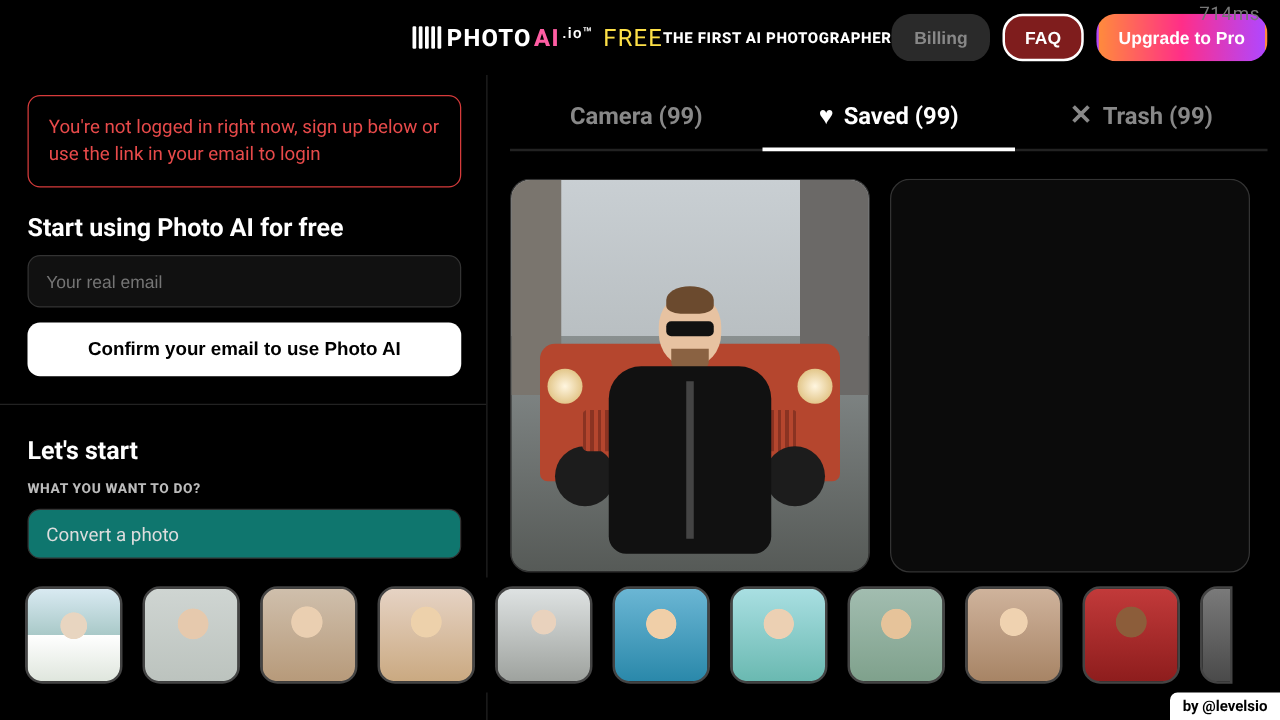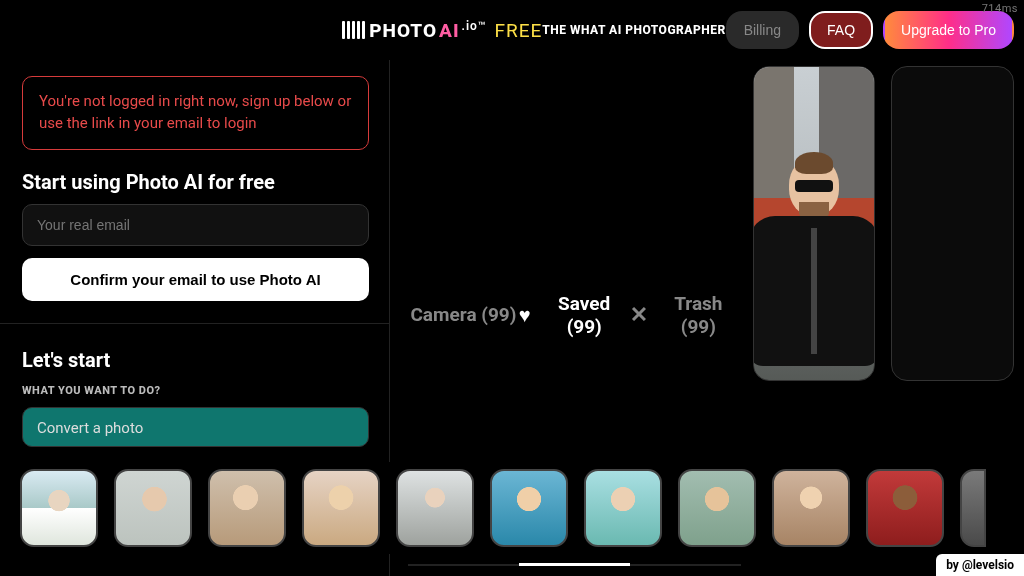--- a/index.html
+++ b/index.html
@@ -47,21 +47,21 @@
   .tagline {
     font-size: 12px;
     font-weight: 800;
     color:#fff;
     letter-spacing: 0.5px;
   }
   .header-buttons { display:flex; gap:10px; align-items:center;}
   .btn {
     border-radius: 16px;
     padding: 9px 16px;
-    font-weight: 400;
+    font-weight: 700;
     font-size: 14px;
     cursor: pointer;
     border: 2px solid transparent;
   }
   .btn-billing { background:#2a2a2a; color:#888; }
   .btn-faq { background:#7f1d1d; color:#fff; border:2px solid #fff; }
   .btn-upgrade {
     background: linear-gradient(90deg,#ff8a3d,#ff2e88,#b047ff);
     color:#fff;
   }
@@ -142,20 +142,21 @@
     height:40px;
     overflow:hidden;
     white-space:nowrap;
   }
 
   
   .main {
     flex:1;
     padding: 6px 10px 0 18px;
     display:flex;
+    flex-direction:column;
     overflow:hidden;
     gap:12px;
   }
   .tabs {
     display:flex;
     gap:0;
     margin-bottom:10px;
     border-bottom: 2px solid #222;
   }
   .tab {
@@ -313,22 +314,22 @@
   .p6{background:radial-gradient(circle at 50% 38%, #f0cfa8 20%, transparent 21%), linear-gradient(#6bb6d4,#2a88aa);}
   .p7{background:radial-gradient(circle at 50% 38%, #ecd0b3 20%, transparent 21%), linear-gradient(#a9dfe2,#6ab9b1);}
   .p8{background:radial-gradient(circle at 50% 38%, #e6c39a 20%, transparent 21%), linear-gradient(#a2bdb0,#7fa18c);}
   .p9{background:radial-gradient(circle at 50% 36%, #efd2b0 18%, transparent 19%), linear-gradient(#cfb39c,#a78465);}
   .p10{background:radial-gradient(circle at 50% 36%, #8c5d3a 20%, transparent 21%), linear-gradient(#c23a3a,#8e1d1d);}
   .p11{background:linear-gradient(#7a7a7a,#4a4a4a);}
 
   
   .perf-badge{
     position:absolute;
-    top:2px; right:6px;
-    font-size:11px;
+    top:2px; right:16px;
+    font-size:15px;
     color:#777;letter-spacing:0.5px;
   }
   .credit-badge{
     position:absolute;
     bottom:0; right:0;
     background:#fff;
     color:#000;
     font-weight:700;
     font-size:12px;
     padding:4px 10px;
@@ -345,21 +346,21 @@
         <span></span>
         <span></span>
         <span></span>
         <span></span>
     </span>
     <span class="logo-photo">PHOTO</span>
     <span class="logo-ai">AI</span>
     <span class="logo-io">.io™</span>
     <span class="logo-free">FREE</span>
   </div>
-  <div class="tagline">THE WHAT AI PHOTOGRAPHER</div>
+  <div class="tagline">THE FIRST AI PHOTOGRAPHER</div>
   <div class="header-buttons">
     <button class="btn btn-billing">Billing</button>
     <button class="btn btn-faq">FAQ</button>
     <button class="btn btn-upgrade">Upgrade to Pro</button>
   </div>
 </div>
 
 <div class="body-row">
   <div class="sidebar">
     <div class="alert">You're not logged in right now, sign up below or use the link in your email to login</div>

